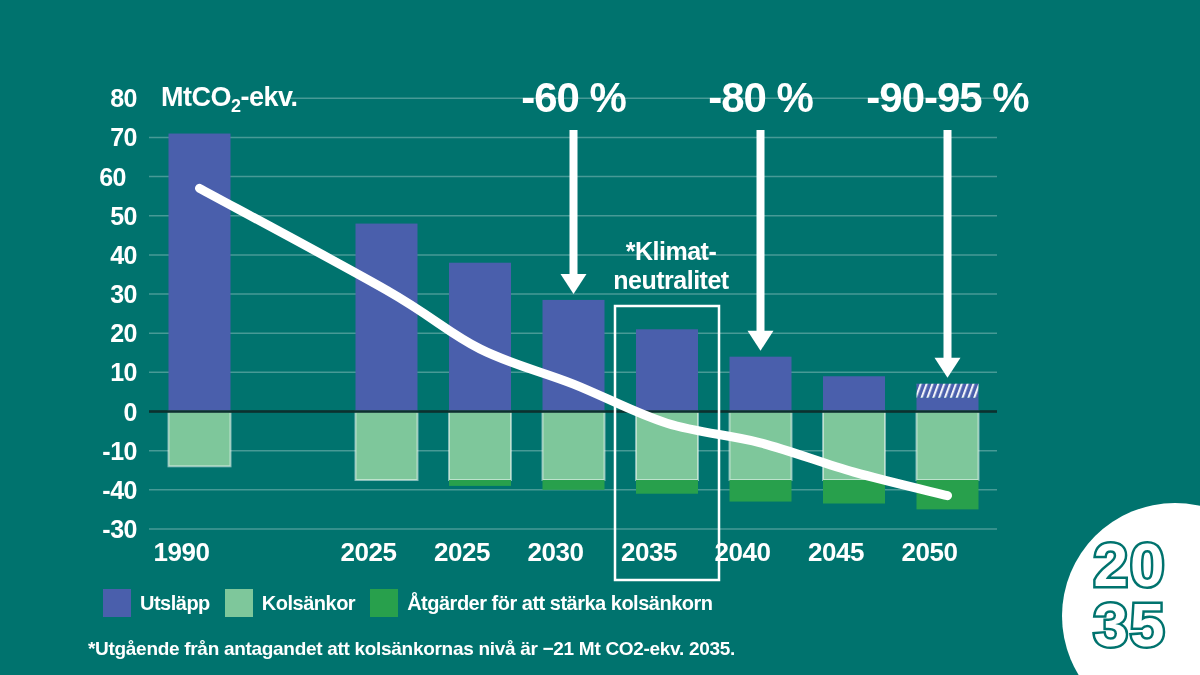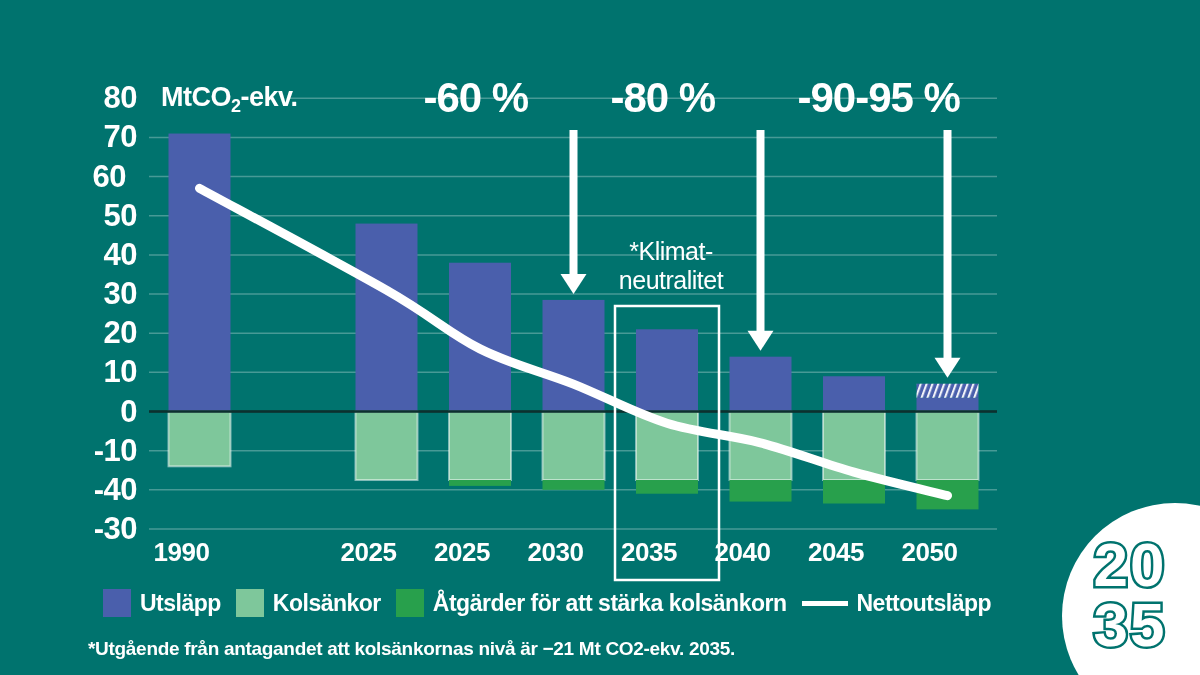--- a/index.html
+++ b/index.html
@@ -8,43 +8,43 @@
     background:#00736e;color:#fff;
     font-family:"Liberation Sans", sans-serif;
   }
   .stage *{box-sizing:border-box;}
   #chart-svg{position:absolute;left:0;top:0;}
   .ylabel{
     position:absolute;left:161px;top:82px;font-size:27px;font-weight:700;letter-spacing:-0.5px;
   }
   .ylabel sub{font-size:18px;}
   .ytick{
-    position:absolute;width:80px;text-align:right;font-size:31px;font-weight:700;
+    position:absolute;width:80px;text-align:right;font-size:25px;font-weight:700;
     letter-spacing:-0.5px;height:30px;line-height:30px;
   }
   .xlabel{
     position:absolute;width:92px;text-align:left;font-size:26px;font-weight:700;
     letter-spacing:-0.5px;height:30px;line-height:30px;top:537px;
   }
   .pct-label{
-    position:absolute;width:300px;top:74px;
+    position:absolute;width:300px;text-align:center;top:74px;
     font-size:42px;font-weight:700;letter-spacing:-1px;white-space:nowrap;
   }
   .klimat-label{
     position:absolute;left:561px;top:237px;width:220px;text-align:center;
-    font-size:25px;font-weight:400;line-height:29px;letter-spacing:-0.5px;
+    font-size:25px;font-weight:700;line-height:29px;letter-spacing:-0.5px;
   }
   .legend{
     position:absolute;left:103px;top:589px;display:flex;align-items:center;gap:15px;
     white-space:nowrap;
   }
   .legend-item{display:flex;align-items:center;gap:9px;}
   .swatch{display:inline-block;width:28px;height:28px;}
   .line-swatch{display:inline-block;width:46px;height:5px;background:#fff;}
-  .legend-label{font-size:23px;font-weight:700;letter-spacing:-0.5px;}
+  .legend-label{font-size:20px;font-weight:700;letter-spacing:-0.5px;}
   .footnote{
     position:absolute;left:88px;top:638px;font-size:19px;font-weight:700;
     letter-spacing:-0.3px;
   }
   .logo-wrap{position:absolute;left:1060px;top:503px;width:200px;height:200px;}
 </style>
 </head>
 <body>
 
 <div class="stage" style="background: rgb(0, 115, 110);">
@@ -144,24 +144,20 @@
       <span class="legend-label">Utsläpp</span>
     </div>
     <div class="legend-item">
       <span class="swatch" id="sw-1" style="background: rgb(126, 199, 155);"></span>
       <span class="legend-label">Kolsänkor</span>
     </div>
     <div class="legend-item">
       <span class="swatch" id="sw-2" style="background: rgb(40, 160, 76);"></span>
       <span class="legend-label">Åtgärder för att stärka kolsänkorn</span>
     </div>
-    <div class="legend-item">
-      <span class="line-swatch"></span>
-      <span class="legend-label">Nettoutsläpp</span>
-    </div>
   </div>
 
   <div class="footnote">*Utgående från antagandet att kolsänkornas nivå är −21 Mt CO2-ekv. 2035.</div>
 
   <div class="logo-wrap">
     <svg width="200" height="200" viewBox="0 0 200 200">
       <circle cx="115" cy="113" r="113" fill="#ffffff" id="logo-circle"></circle>
       <text id="logo-top" x="70" y="83" text-anchor="middle" font-size="62" font-weight="bold" letter-spacing="2" paint-order="stroke" stroke-width="5" fill="#ffffff" stroke="#00736e">20</text>
       <text id="logo-bottom" x="70" y="143" text-anchor="middle" font-size="62" font-weight="bold" letter-spacing="2" paint-order="stroke" stroke-width="5" fill="#ffffff" stroke="#00736e">35</text>
     </svg>

